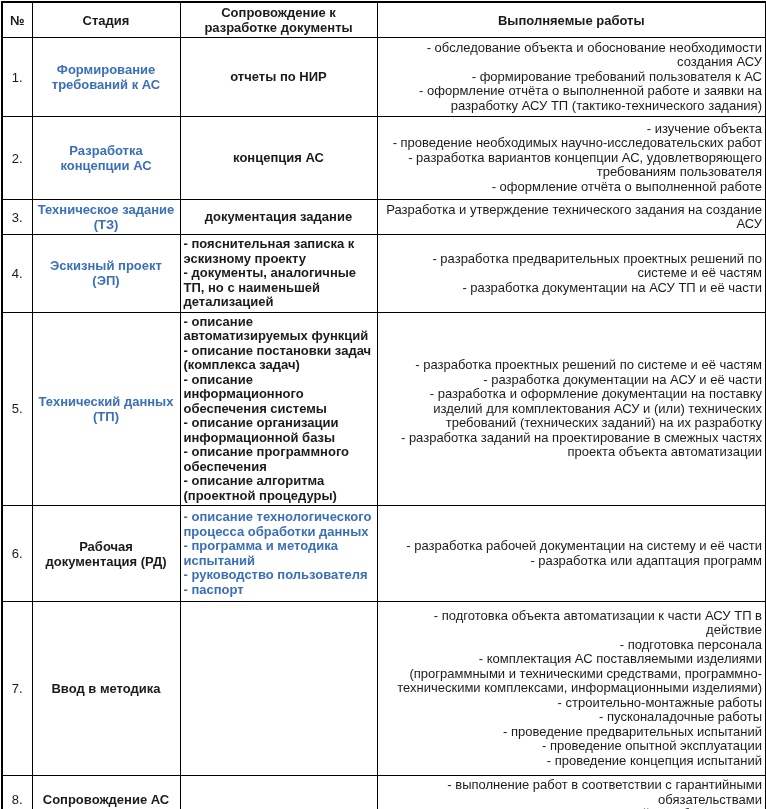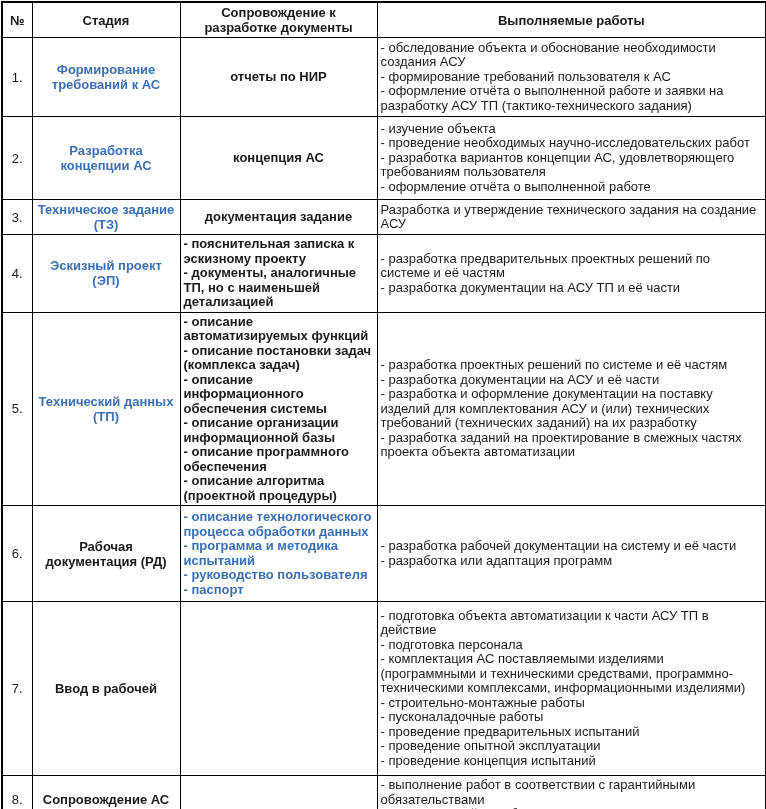--- a/index.html
+++ b/index.html
@@ -36,21 +36,21 @@
     font-weight: bold;
     text-align: center;
     line-height: 15px;
     height: 33px;
     padding: 1px 2px;
   }
   td.col-num  { text-align: center; }
   td.col-stage { text-align: center; line-height: 15px; font-weight: bold; }
   td.col-docs  { line-height: 14.5px; font-weight: bold; }
   td.col-docs.center { text-align: center; }
-  td.col-works { line-height: 14.5px; }
+  td.col-works { line-height: 14.5px; text-align: right; }
   .doc-item, .work-item { line-height: 14.5px; }
   .link { color: var(--link-color, #3b6fb6); cursor: pointer; }
   
   tbody tr.r1 { height: 79px; }
   tbody tr.r2 { height: 83px; }
   tbody tr.r3 { height: 33px; }
   tbody tr.r4 { height: 64px; }
   tbody tr.r5 { height: 190px; }
   tbody tr.r6 { height: 96px; }
   tbody tr.r7 { height: 174px; }
@@ -150,21 +150,21 @@
             <div class="doc-item link">- руководство пользователя</div>
             <div class="doc-item link">- паспорт</div>
           </td>
           <td class="col-works">
             <div class="work-item">- разработка рабочей документации на систему и её части</div>
             <div class="work-item">- разработка или адаптация программ</div>
           </td>
         </tr>
         <tr class="r7">
           <td class="col-num">7.</td>
-          <td class="col-stage"><span>Ввод в рабочей</span></td>
+          <td class="col-stage"><span>Ввод в методика</span></td>
           <td class="col-docs"></td>
           <td class="col-works">
             <div class="work-item">- подготовка объекта автоматизации к части АСУ ТП в действие</div>
             <div class="work-item">- подготовка персонала</div>
             <div class="work-item">- комплектация АС поставляемыми изделиями (программными и техническими средствами, программно-техническими комплексами, информационными изделиями)</div>
             <div class="work-item">- строительно-монтажные работы</div>
             <div class="work-item">- пусконаладочные работы</div>
             <div class="work-item">- проведение предварительных испытаний</div>
             <div class="work-item">- проведение опытной эксплуатации</div>
             <div class="work-item">- проведение концепция испытаний</div>

